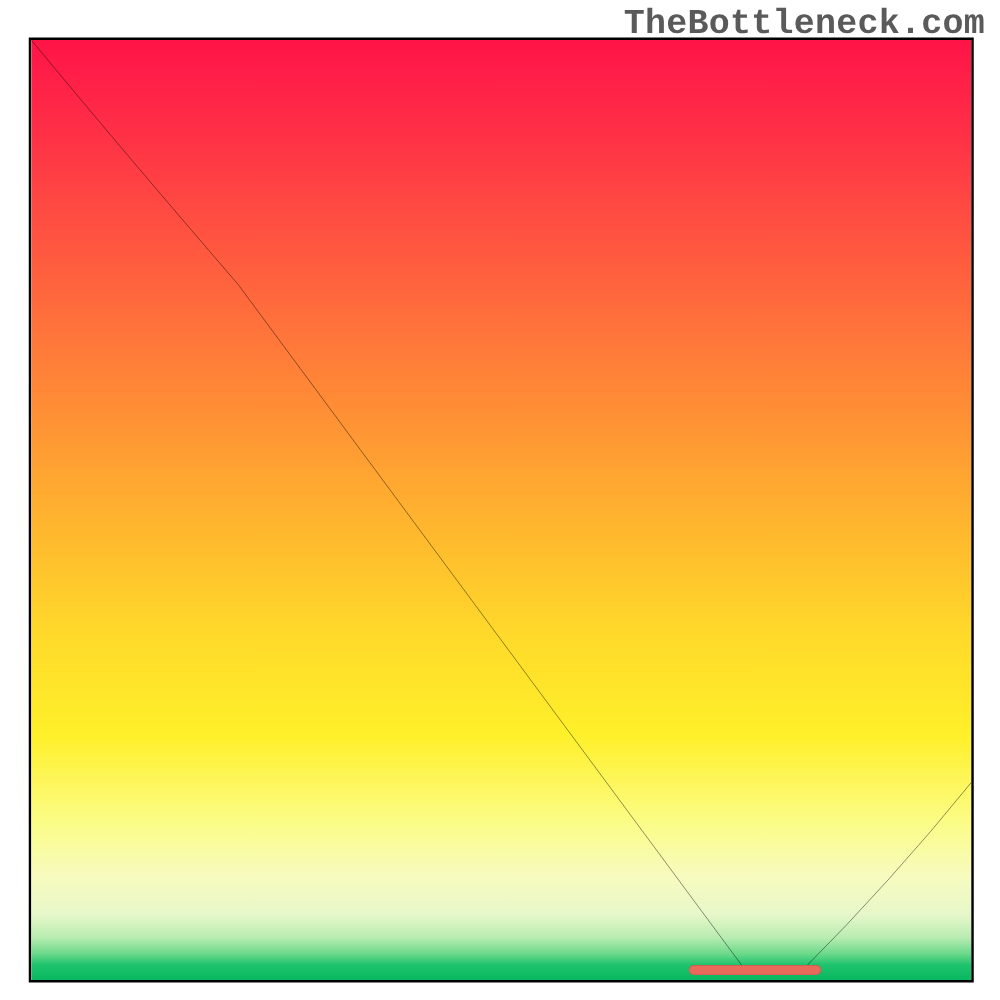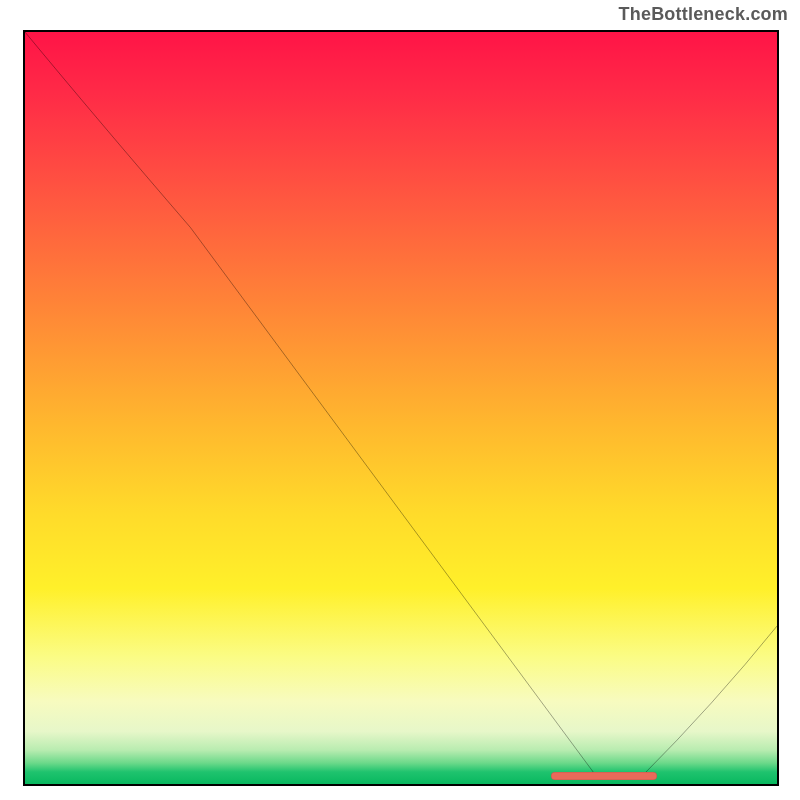--- a/index.html
+++ b/index.html
@@ -13,24 +13,25 @@
   }
   .frame {
     position: relative;
     width: 800px;
     height: 800px;
   }
   .watermark {
     position: absolute;
     top: 4px;
     right: 12px;
-    font-size: 18px;
+    font-size: 28px;
     font-weight: 600;
     color: #5a5a5a;
     letter-spacing: 0.2px;
+    font-family: Liberation Mono, monospace;
   }
   .plot {
     position: absolute;
     left: 23px;
     top: 30px;
     width: 756px;
     height: 756px;
     border: 2px solid #000;
     box-sizing: border-box;
     overflow: hidden;

